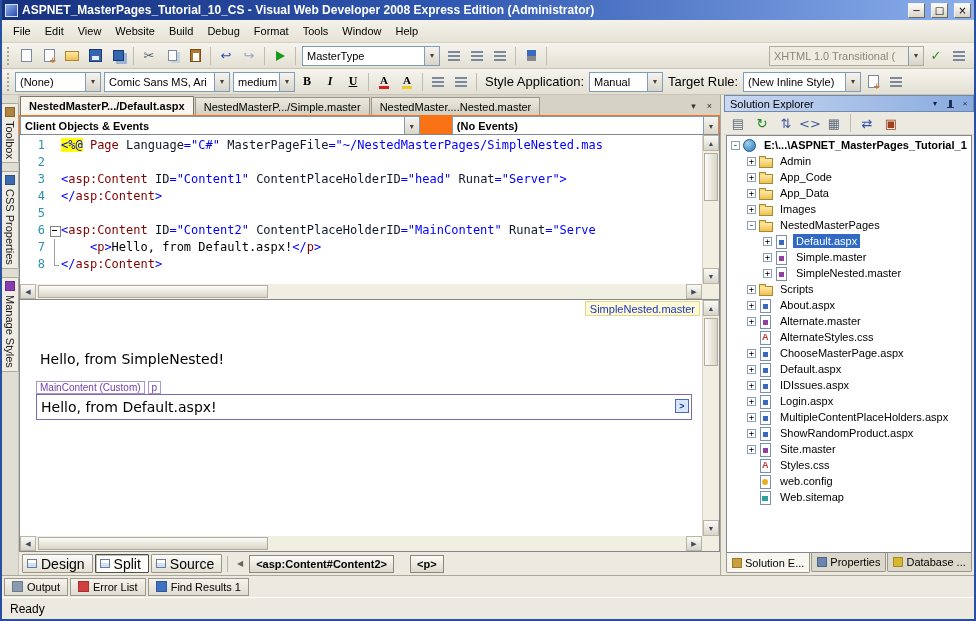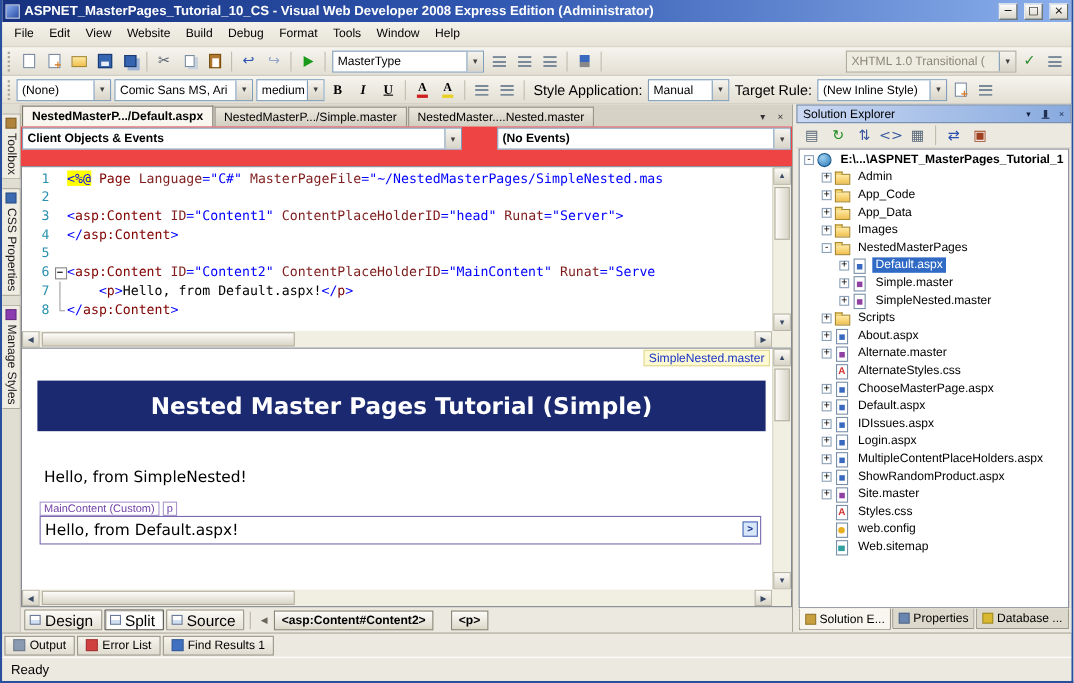--- a/index.html
+++ b/index.html
@@ -61,38 +61,38 @@
   .side-icon{width:10px;height:10px;flex:none;border:1px solid rgba(0,0,0,.25);}
   .vtext{writing-mode:vertical-rl;font-size:11px;margin-top:4px;color:#1a1a1a;white-space:nowrap;}
   .center{flex:1;display:flex;flex-direction:column;min-width:0;border-right:1px solid #aca899;}
   
   .doctabs{height:20px;flex:none;display:flex;align-items:flex-end;background:#d6d2c6;padding-left:1px;}
   .doc-tab{height:18px;display:flex;align-items:center;padding:0 8px;font-size:11px;background:linear-gradient(#ece8dd,#d2cec2);border:1px solid #9a968a;border-bottom:none;margin-right:1px;white-space:nowrap;}
   .doc-tab.active{background:#f8f6ef;font-weight:bold;height:19px;border-color:#7a7668;}
   .doctab-ctrl{margin-left:auto;display:flex;align-items:center;gap:1px;padding:0 3px 2px 0;}
   .mini-btn{width:15px;height:14px;display:flex;align-items:center;justify-content:center;font-size:9px;color:#333;}
   
-  .combos-row{height:36px;flex:none;display:flex;background:#ef4444;padding:1px;gap:29px;}
+  .combos-row{height:19px;flex:none;display:flex;background:#f97316;padding:1px;gap:29px;}
   .obj-combo{flex:3;}
   .evt-combo{flex:2;margin-left:3px;}
   
   .code-pane{height:150px;flex:none;background:#fff;border:1px solid #828790;border-bottom:none;position:relative;overflow:hidden;}
   .code-lines{position:absolute;left:0;top:2px;right:17px;bottom:0;overflow:hidden;}
   .code-row{display:flex;height:17px;font:12px/17px "DejaVu Sans Mono",monospace;white-space:pre;}
   .gutter{width:28px;flex:none;text-align:right;color:#2b91af;padding-right:3px;}
   .foldcol{width:13px;flex:none;position:relative;}
   .fold-start::before{content:"";position:absolute;left:2px;top:4px;width:9px;height:9px;border:1px solid #848484;background:#fff;}
   .fold-start::after{content:"";position:absolute;left:4px;top:8px;width:5px;height:1px;background:#000;}
   .fold-mid::before{content:"";position:absolute;left:6px;top:0;bottom:0;width:1px;background:#a0a0a0;}
   .fold-end::before{content:"";position:absolute;left:6px;top:0;height:9px;width:1px;background:#a0a0a0;}
   .fold-end::after{content:"";position:absolute;left:6px;top:9px;width:5px;height:1px;background:#a0a0a0;}
   .code-text{flex:1;overflow:hidden;}
   .ck-dir{background:#ffff00;color:#0000ff;}
   .ck-tag{color:#800000;}
-  .ck-attr{color:#7f1d1d;}
+  .ck-attr{color:#0f172a;}
   .ck-delim{color:#0000ff;}
   .ck-val{color:#0000ff;}
   .ck-plain{color:#000;}
   
   .vscroll{position:absolute;top:0;right:0;bottom:0;width:17px;background:#f1efe2;border-left:1px solid #d8d4c8;display:flex;flex-direction:column;}
   .sb-btn{height:16px;flex:none;background:linear-gradient(#fbfaf6,#d8d4c6);border:1px solid #b8b4a6;display:flex;align-items:center;justify-content:center;font-size:7px;color:#3a4a66;}
   .sb-track{flex:1;position:relative;}
   .sb-thumb{position:absolute;left:1px;right:1px;top:2px;height:48px;background:linear-gradient(90deg,#fdfcf9,#d8d4c6);border:1px solid #b0ac9e;}
   .hscroll{height:15px;flex:none;display:flex;background:#f1efe2;border-left:1px solid #828790;border-right:1px solid #828790;}
   .hscroll .sb-btn{width:16px;height:100%;}
@@ -384,21 +384,20 @@
           </span>
         <span class="sb-btn">▶</span>
         <span class="sb-corner"></span>
       </div>
 
       <div class="design-pane">
         <div class="design-inner">
           <div class="design-label-row">
             <span class="master-link">SimpleNested.master</span>
           </div>
-          <div class="banner">Nested Master Pages Tutorial (Simple)</div>
           <div class="hello-master">Hello, from SimpleNested!</div>
           <div class="chips">
             <span class="chip">MainContent (Custom)</span>
             <span class="chip">p</span>
           </div>
           <div class="content-box">
             <span>Hello, from Default.aspx!</span>
             <span class="smart-tag">&gt;</span>
           </div>
         </div>

